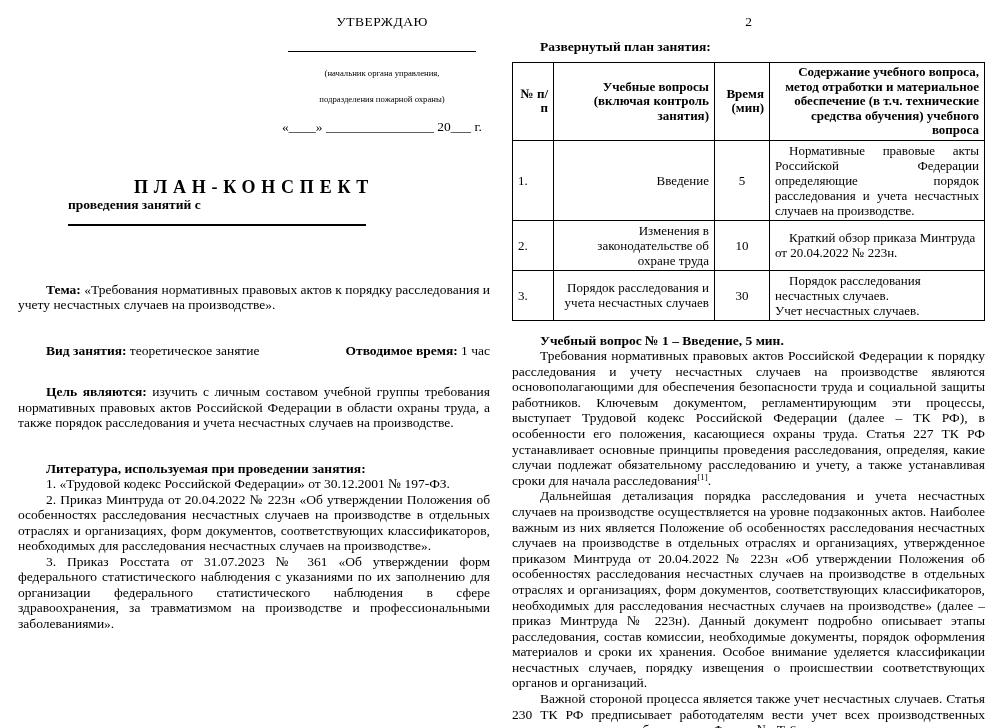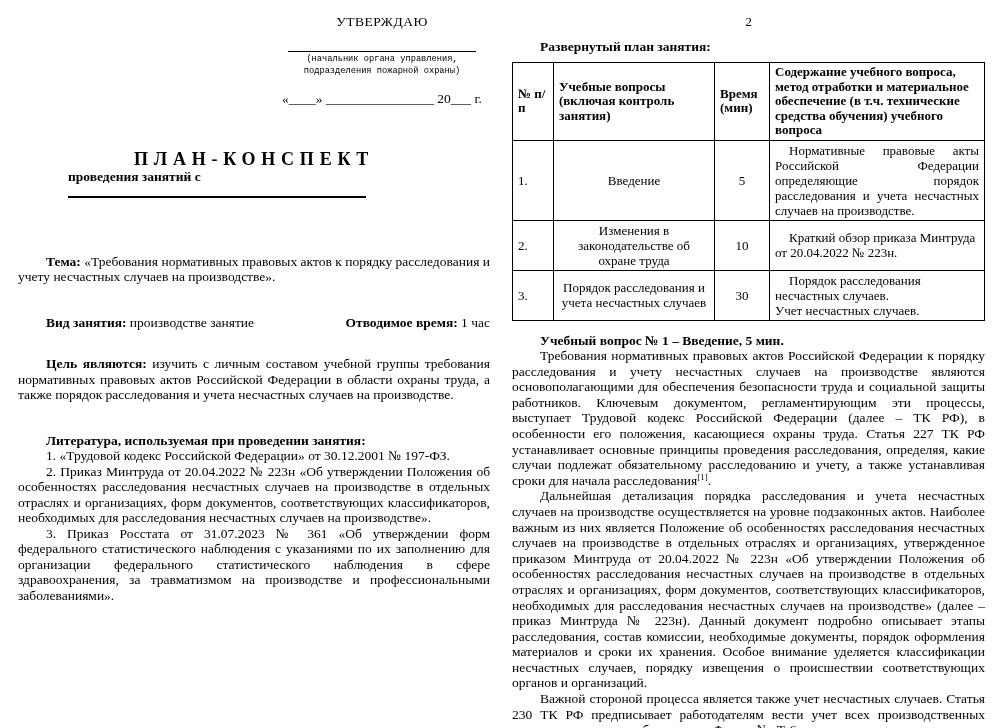--- a/index.html
+++ b/index.html
@@ -10,21 +10,21 @@
   }
   .sheet{position:relative;width:996px;height:728px;}
   .page{position:absolute;top:0;height:728px;box-sizing:border-box;}
   .page-left{left:0;width:500px;padding:0 10px 0 18px;}
   .page-right{left:500px;width:500px;padding:0 15px 0 12px;}
 
   
   .approve{width:200px;margin:14px 8px 0 auto;text-align:center;}
   .approve-title{letter-spacing:0.5px;}
   .sig-line{border-bottom:1px solid #000;height:21px;margin:0 6px;}
-  .sig-hint{font-size:8.7px;line-height:10.5px;margin-top:2px;font-family:Liberation Mono, monospace;}
+  .sig-hint{font-size:8.7px;line-height:10.5px;margin-top:16px;}
   .date-line{margin-top:14px;text-align:left;white-space:nowrap;}
 
   .doc-title{
     text-align:center;font-weight:bold;font-size:18px;
     letter-spacing:0.32em;margin-top:46px;
   }
   .doc-subtitle{font-weight:bold;margin:1px 0 0 50px;}
   .fill-line{display:inline-block;width:298px;height:12px;border-bottom:2px solid #000;}
 
   .para{margin:0;text-align:justify;text-indent:28px;}
@@ -35,27 +35,27 @@
   b{font-weight:bold;text-align:right;}
 
   
   .page-num{text-align:center;margin:14px 0 0 0;}
   .plan-heading{font-weight:bold;text-indent:28px;margin:9px 0 0 0;}
   table.plan{
     border-collapse:collapse;width:100%;margin-top:8px;
     font-size:13px;
   }
   table.plan th,table.plan td{border:1px solid #000;padding:2px 5px;vertical-align:middle;}
-  table.plan th{font-weight:bold;text-align:left;line-height:14.5px;}
+  table.plan th{font-weight:bold;text-align:right;line-height:14.5px;}
   table.plan td{line-height:15px;}
   .col-num{width:30px;}
   .col-q{width:150px;}
   .col-time{width:44px;}
   td.cell-num{text-align:left;padding-left:7px;}
-  td.cell-q{text-align:center;}
+  td.cell-q{text-align:right;}
   td.cell-time{text-align:center;}
   td.cell-content{text-indent:14px;}
   td.justify{text-align:justify;}
   td.prewrap{white-space:pre-line;}
 
   .q-heading{font-weight:bold;text-indent:28px;margin:12px 0 0 0;}
   .rp .para{line-height:15.6px;}
   sup.fn{font-size:9px;line-height:0;vertical-align:super;}
   .inline{display:inline;}
 </style>
@@ -78,21 +78,21 @@
     <div class="doc-subtitle">
       <span class="inline">проведения занятий с</span>
       <span class="fill-line"></span>
     </div>
 
     <p class="para topic"><b class="inline">Тема:</b>
       <span class="inline">«Требования нормативных правовых актов к порядку расследования и учету несчастных случаев на производстве».</span></p>
 
     <div class="meta-row">
       <span><b class="inline">Вид занятия:</b>
-        <span class="inline">производстве занятие</span></span>
+        <span class="inline">теоретическое занятие</span></span>
       <span><b class="inline">Отводимое время:</b>
         <span class="inline">1 час</span></span>
     </div>
 
     <p class="para goal"><b class="inline">Цель являются:</b>
       <span class="inline">изучить с личным составом учебной группы требования нормативных правовых актов Российской Федерации в области охраны труда, а также порядок расследования и учета несчастных случаев на производстве.</span></p>
 
     <p class="lit-heading">Литература, используемая при проведении занятия:</p>
     <p class="para">1. «Трудовой кодекс Российской Федерации» от 30.12.2001 № 197-ФЗ.</p>
     <p class="para">2. Приказ Минтруда от 20.04.2022 № 223н «Об утверждении Положения об особенностях расследования несчастных случаев на производстве в отдельных отраслях и организациях, форм документов, соответствующих классификаторов, необходимых для расследования несчастных случаев на производстве».</p>

